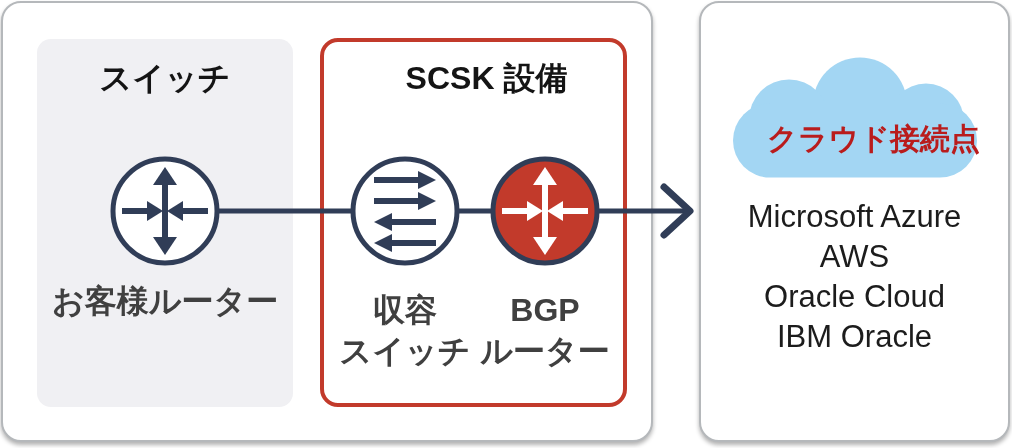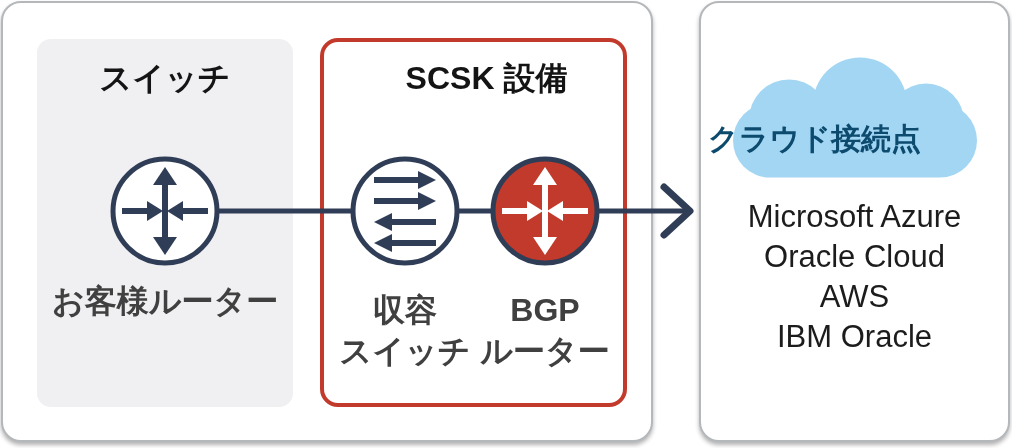--- a/index.html
+++ b/index.html
@@ -40,22 +40,22 @@
   .customer-router-label{left:22px;top:281px;width:286px;}
   .switch-label{left:330px;top:290px;width:150px;}
   .bgp-label{left:470px;top:290px;width:150px;}
   .connector{position:absolute;left:0;top:0;z-index:5;pointer-events:none;}
   .node-icon{position:absolute;width:114px;height:114px;z-index:6;}
   .icon-customer-router{left:108px;top:154px;}
   .icon-switch{left:348px;top:154px;}
   .icon-bgp-router{left:488px;top:154px;}
   .cloud-shape{position:absolute;left:733px;top:57px;z-index:2;}
   .cloud-label{
-    position:absolute;left:677px;top:119px;width:275px;z-index:3;
-    text-align:center;font-size:30px;font-weight:700;color:#0c4a6e;
+    position:absolute;left:736px;top:119px;width:275px;z-index:3;
+    text-align:center;font-size:30px;font-weight:700;color:#b91c1c;
     white-space:nowrap;
   }
   .providers{
     position:absolute;left:699px;top:197px;width:311px;z-index:3;
     text-align:center;
   }
   .provider{
     font-size:31px;font-weight:500;line-height:40px;color:#1c1c1c;
     white-space:nowrap;
   }
@@ -134,18 +134,18 @@
       <circle cx="127" cy="47" r="47"></circle>
       <circle cx="56" cy="62" r="40"></circle>
       <circle cx="193" cy="64" r="38"></circle>
       <rect x="0" y="46" width="244" height="74" rx="37"></rect>
     </g>
   </svg>
   <div class="cloud-label">クラウド接続点</div>
 
   <div class="providers">
     <div class="provider">Microsoft Azure</div>
+    <div class="provider">AWS</div>
     <div class="provider">Oracle Cloud</div>
-    <div class="provider">AWS</div>
     <div class="provider">IBM Oracle</div>
   </div>
 
 </div>
 
 </body></html>

